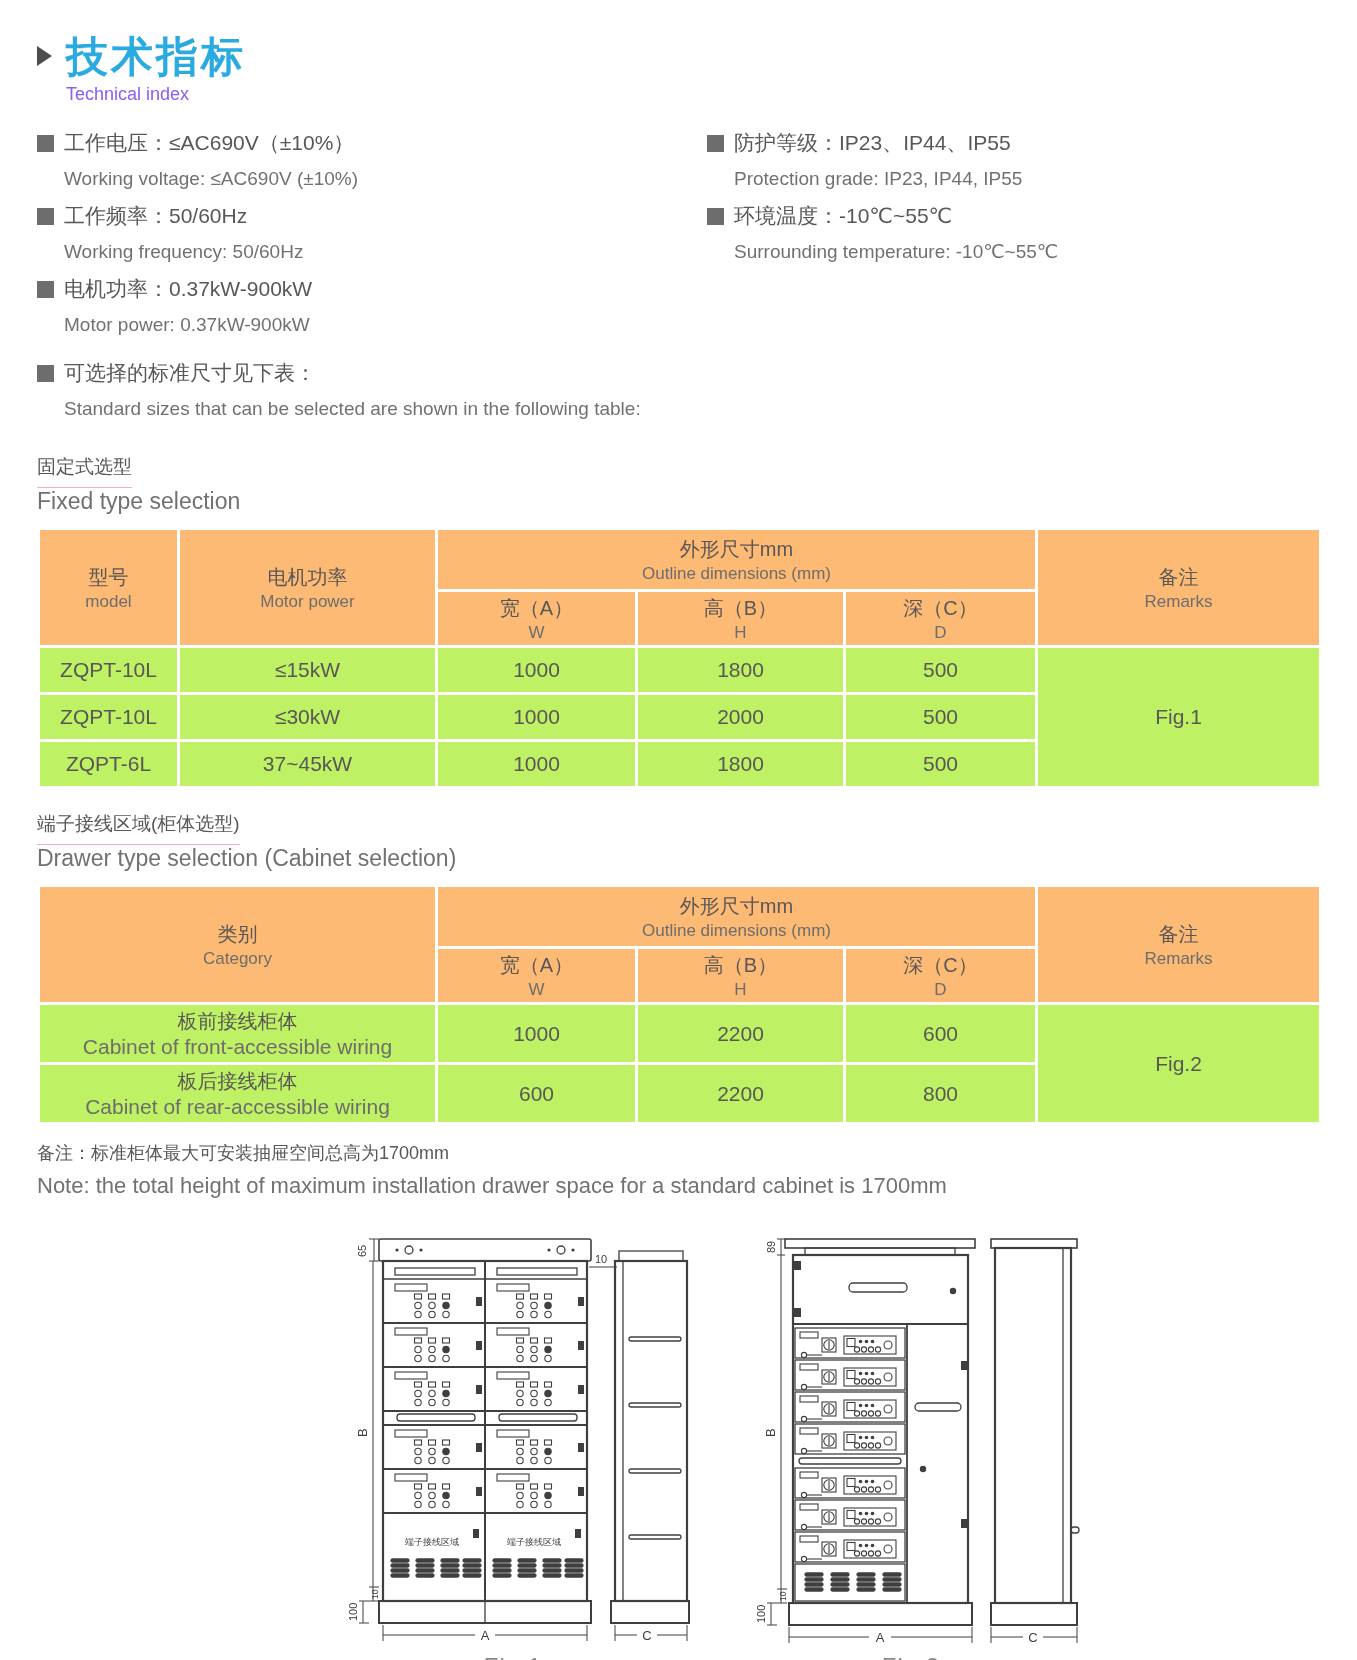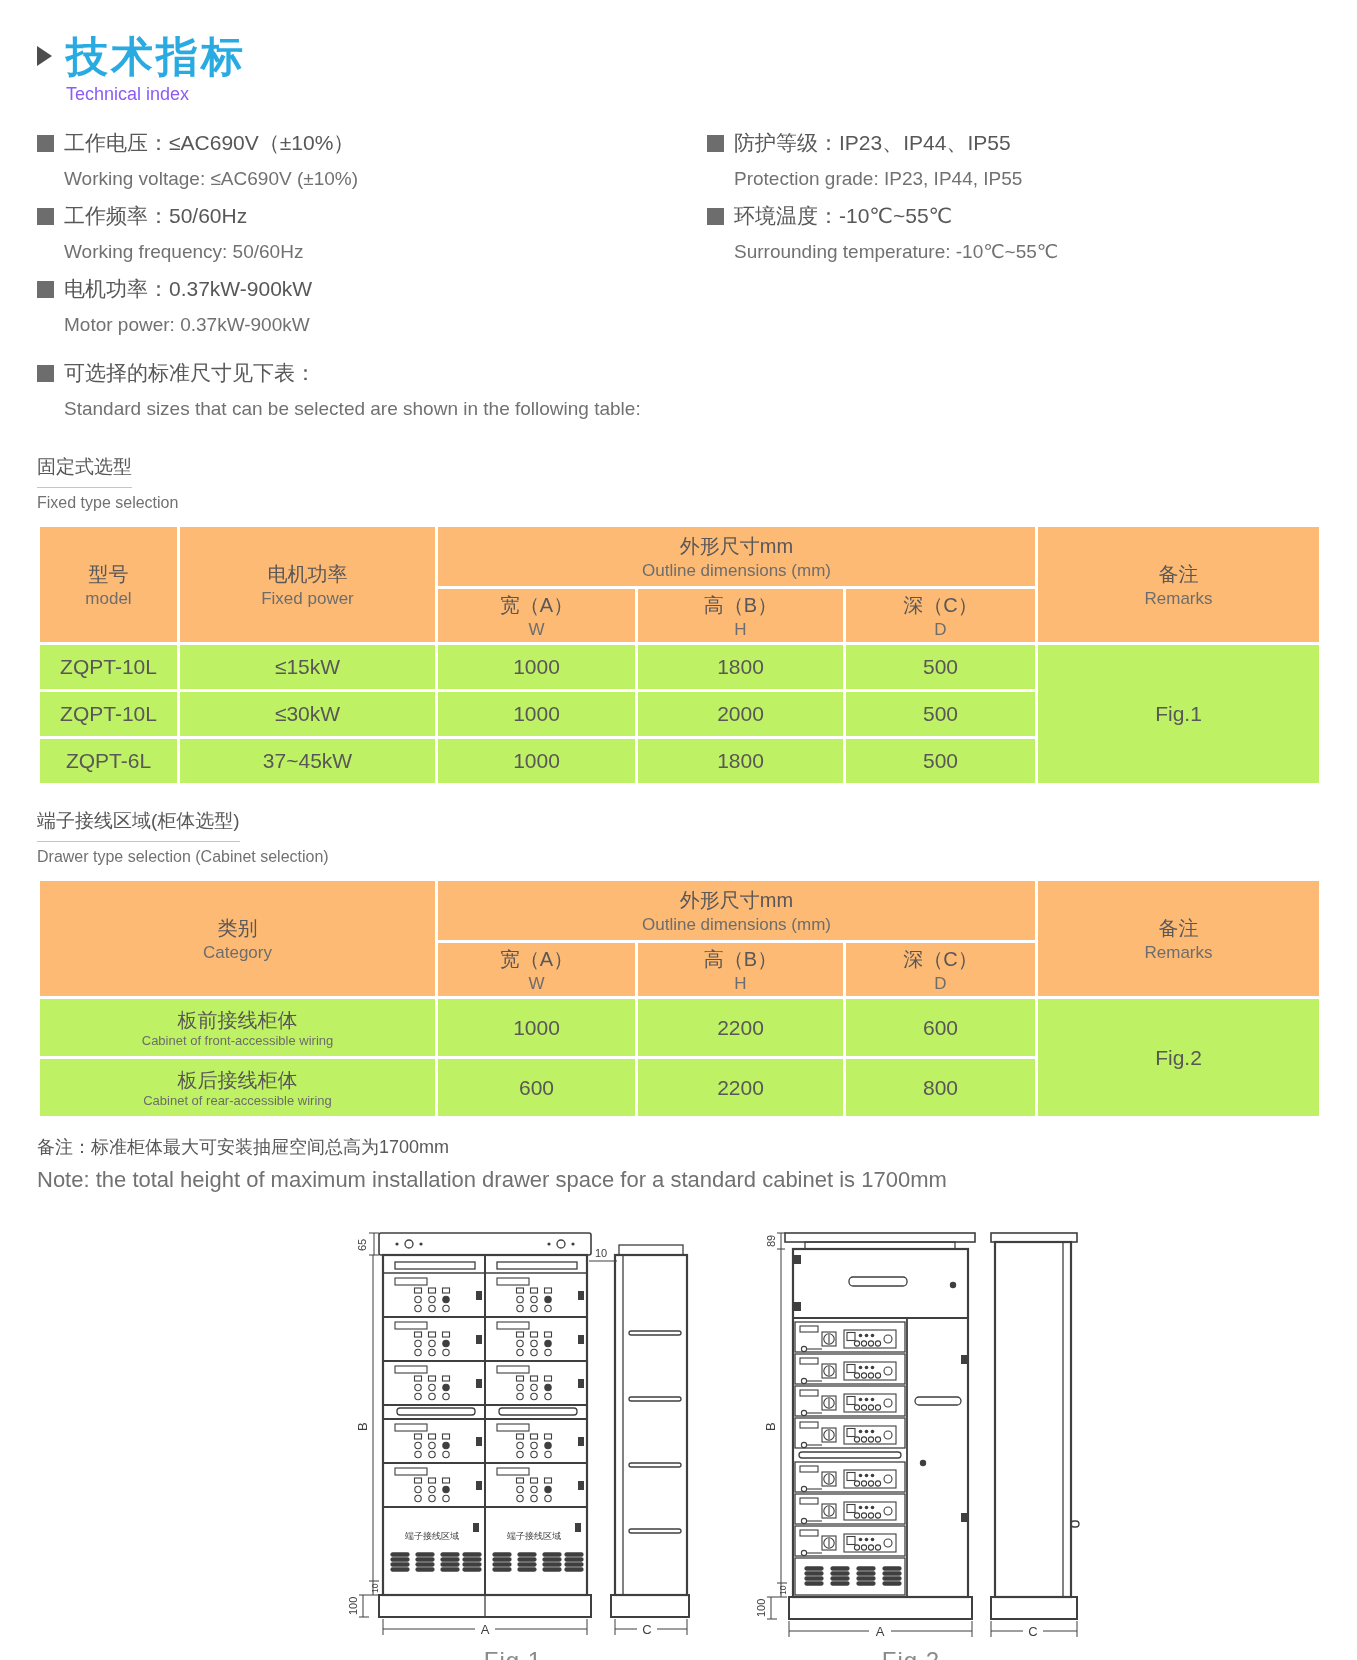--- a/index.html
+++ b/index.html
@@ -19,36 +19,36 @@
   .spec-col-right{flex:1;padding-left:10px}
   .spec-item{margin-bottom:11px}
   .spec-item.gap-top{margin-top:22px}
   .spec-cn{display:flex;align-items:center;font-size:21px;color:#595757;line-height:1.35}
   .bullet{width:17px;height:17px;background:#6e6d6d;margin-right:10px;flex:none}
   .spec-en{font-size:19px;color:#727171;margin:9px 0 0 27px;line-height:1.3}
 
   
   .section-label{margin-top:22px}
   .section-cn{font-size:19px;color:#595757;display:inline-block;border-bottom:1px solid #f9a8d4;padding-bottom:7px}
-  .section-en{font-size:16px;color:#727171;margin-top:6px}
+  .section-en{font-size:23px;color:#727171;}
 
   
   .spec-table{border-collapse:collapse;table-layout:fixed;width:1285px;margin-top:12px;text-align:center;color:#595757}
   .spec-table th,.spec-table td{border:3px solid #fff;background:#bef264;font-weight:400;vertical-align:middle;padding:2px}
   .spec-table th{background:#fdba74}
   .th-cn{font-size:20px;line-height:1.35}
   .th-en{font-size:17px;line-height:1.25;color:#6d6d6d}
   .spec-table td{font-size:21px}
   .remark-cell{background:#eaf6fd}
   tr.h-group{height:62px}
   tr.h-sub{height:56px}
   .t-fixed tbody tr{height:47px}
   .t-drawer tbody tr{height:60px}
   .cell-cn{font-size:20px;line-height:1.3}
-  .cell-en{font-size:13px;line-height:1.25;color:#6d6d6d}
+  .cell-en{font-size:21px;line-height:1.25;color:#6d6d6d}
 
   
   .note{margin-top:16px}
   .note-cn{font-size:18px;color:#595757}
   .note-en{font-size:22px;color:#727171;margin-top:8px}
 
   
   .figures{display:flex;justify-content:center;gap:48px;margin-top:12px;padding-left:55px}
   figure{text-align:center}
   figcaption{font-size:24px;color:#8a8a8a;letter-spacing:1px;margin-top:2px}
@@ -130,21 +130,21 @@
         <col>
       </colgroup>
     <thead>
       <tr class="h-group">
         <th rowspan="2">
           <div class="th-cn">型号</div>
           <div class="th-en">model</div>
         </th>
         <th rowspan="2">
           <div class="th-cn">电机功率</div>
-          <div class="th-en">Fixed power</div>
+          <div class="th-en">Motor power</div>
         </th>
         <th colspan="3">
           <div class="th-cn">外形尺寸mm</div>
           <div class="th-en">Outline dimensions (mm)</div>
         </th>
         <th rowspan="2">
           <div class="th-cn">备注</div>
           <div class="th-en">Remarks</div>
         </th>
       </tr>

